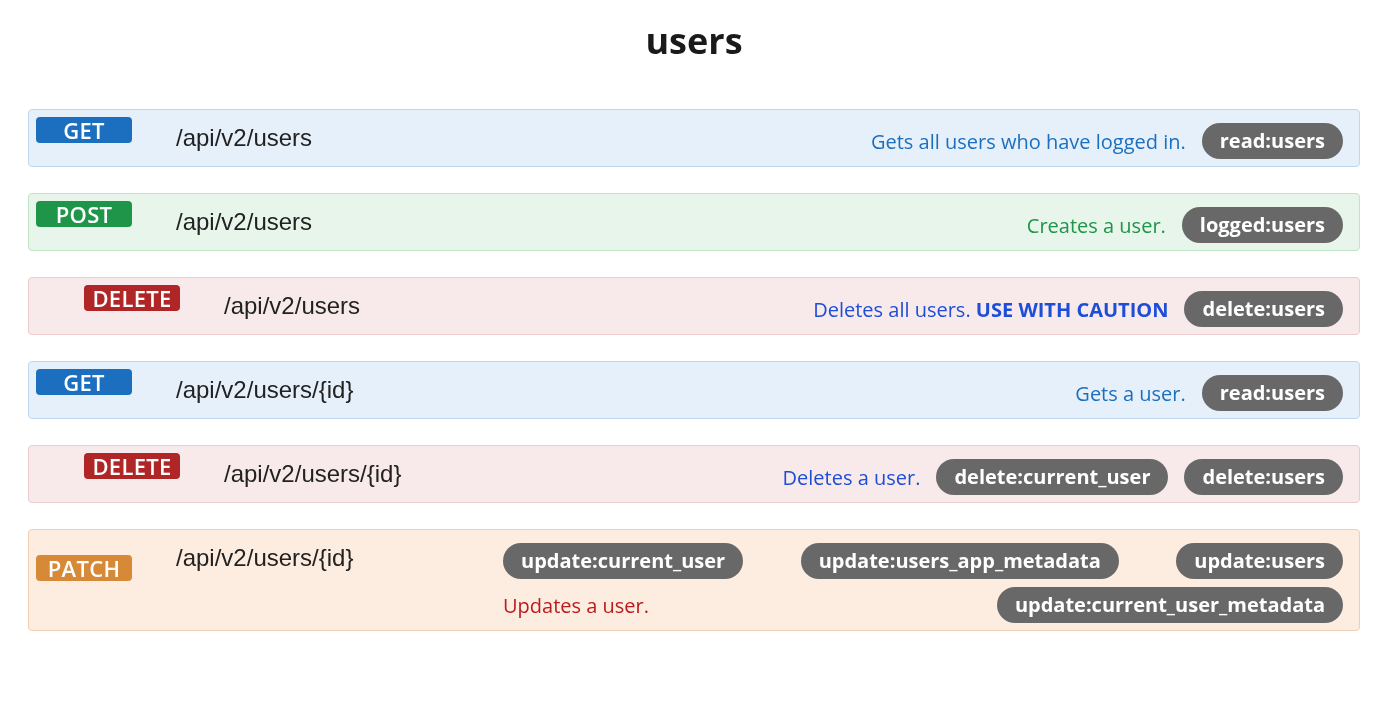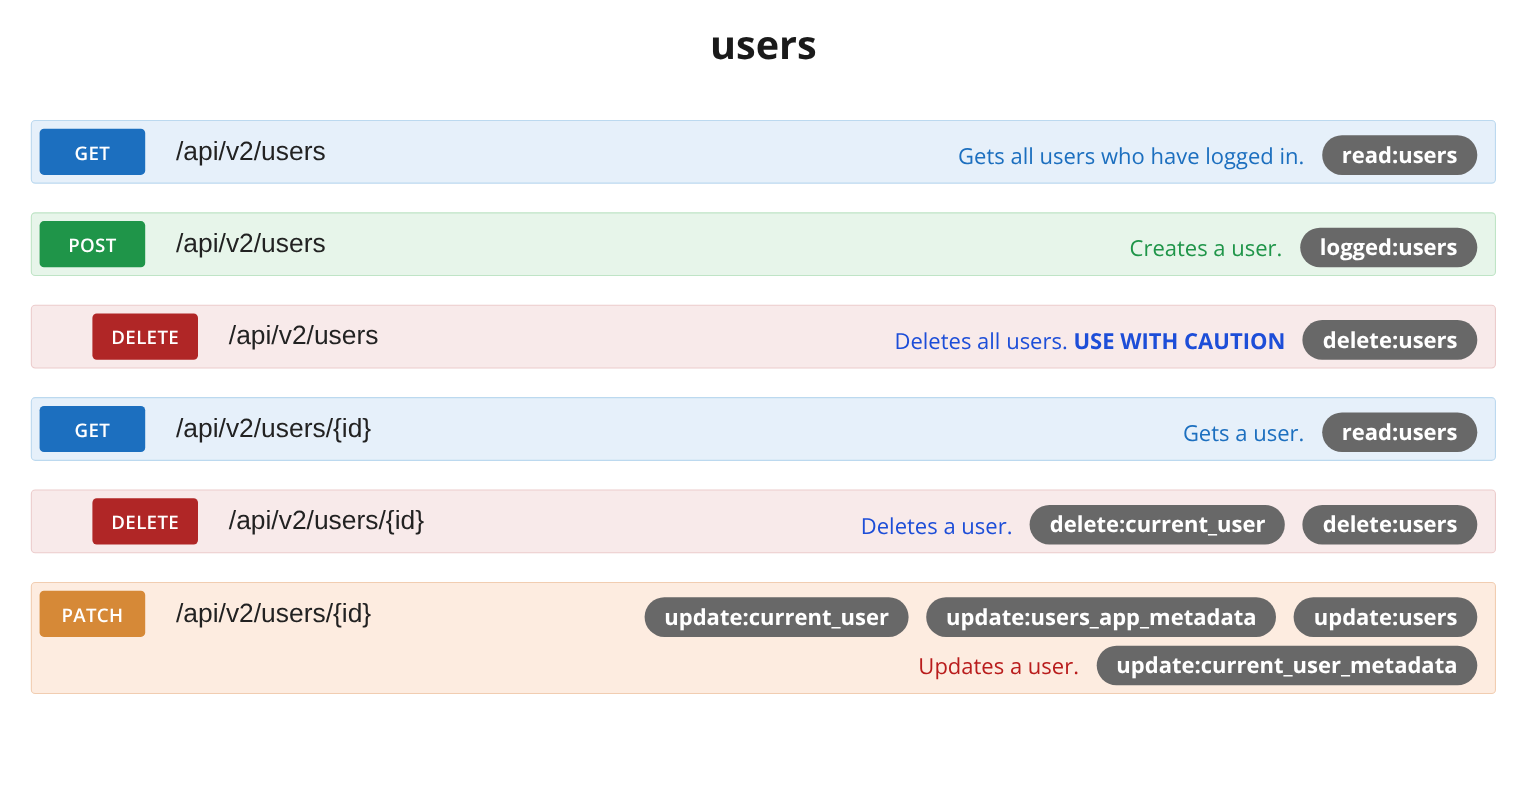--- a/index.html
+++ b/index.html
@@ -27,50 +27,50 @@
     padding: 7px 16px 7px 7px;
     min-height: 58px;
   }
   .op-row.get    { background: #e6f0fa; border-color: #bcd9ef; }
   .op-row.post   { background: #e7f5ea; border-color: #bfe4c6; }
   .op-row.delete { background: #f8eaea; border-color: #eccccc; }
   .op-row.patch  { background: #fdece0; border-color: #f1cdb1; }
 
   .method-badge {
     flex: 0 0 96px;
-    height: 42px;
+    height: 26px;
     display: flex;
     align-items: center;
     justify-content: center;
     border-radius: 4px;
     color: #fff;
-    font-size: 17px;
+    font-size: 22px;
     font-weight: 600;
     letter-spacing: 0.3px;
   }
   .method-badge.get    { background: #1c6fbf; }
   .method-badge.post   { background: #1f9549; }
   .method-badge.delete { background: #b02626; margin-left: 48px; }
-  .method-badge.patch  { background: #d68937; }
+  .method-badge.patch  { background: #d68937; margin-top: 18px; }
 
   .path {
     font-size: 24px;
     font-weight: 500;
     color: #222;
-    margin-left: 28px;
+    margin-left: 44px;
     line-height: 42px;
     font-family: -apple-system, BlinkMacSystemFont, "Segoe UI", sans-serif;
     flex: 0 0 auto;
   }
 
   .right {
     margin-left: auto;
     display: flex;
     flex-wrap: wrap;
-    justify-content: flex-end;
+    justify-content: space-between;
     align-items: center;
     gap: 8px 16px;
     padding-top: 6px;
   }
   .desc {
     font-size: 20px;
   }
   .desc.get    { color: #1c6fbf; }
   .desc.post   { color: #1f9549; }
   .desc.delete { color: #1d4ed8; }

